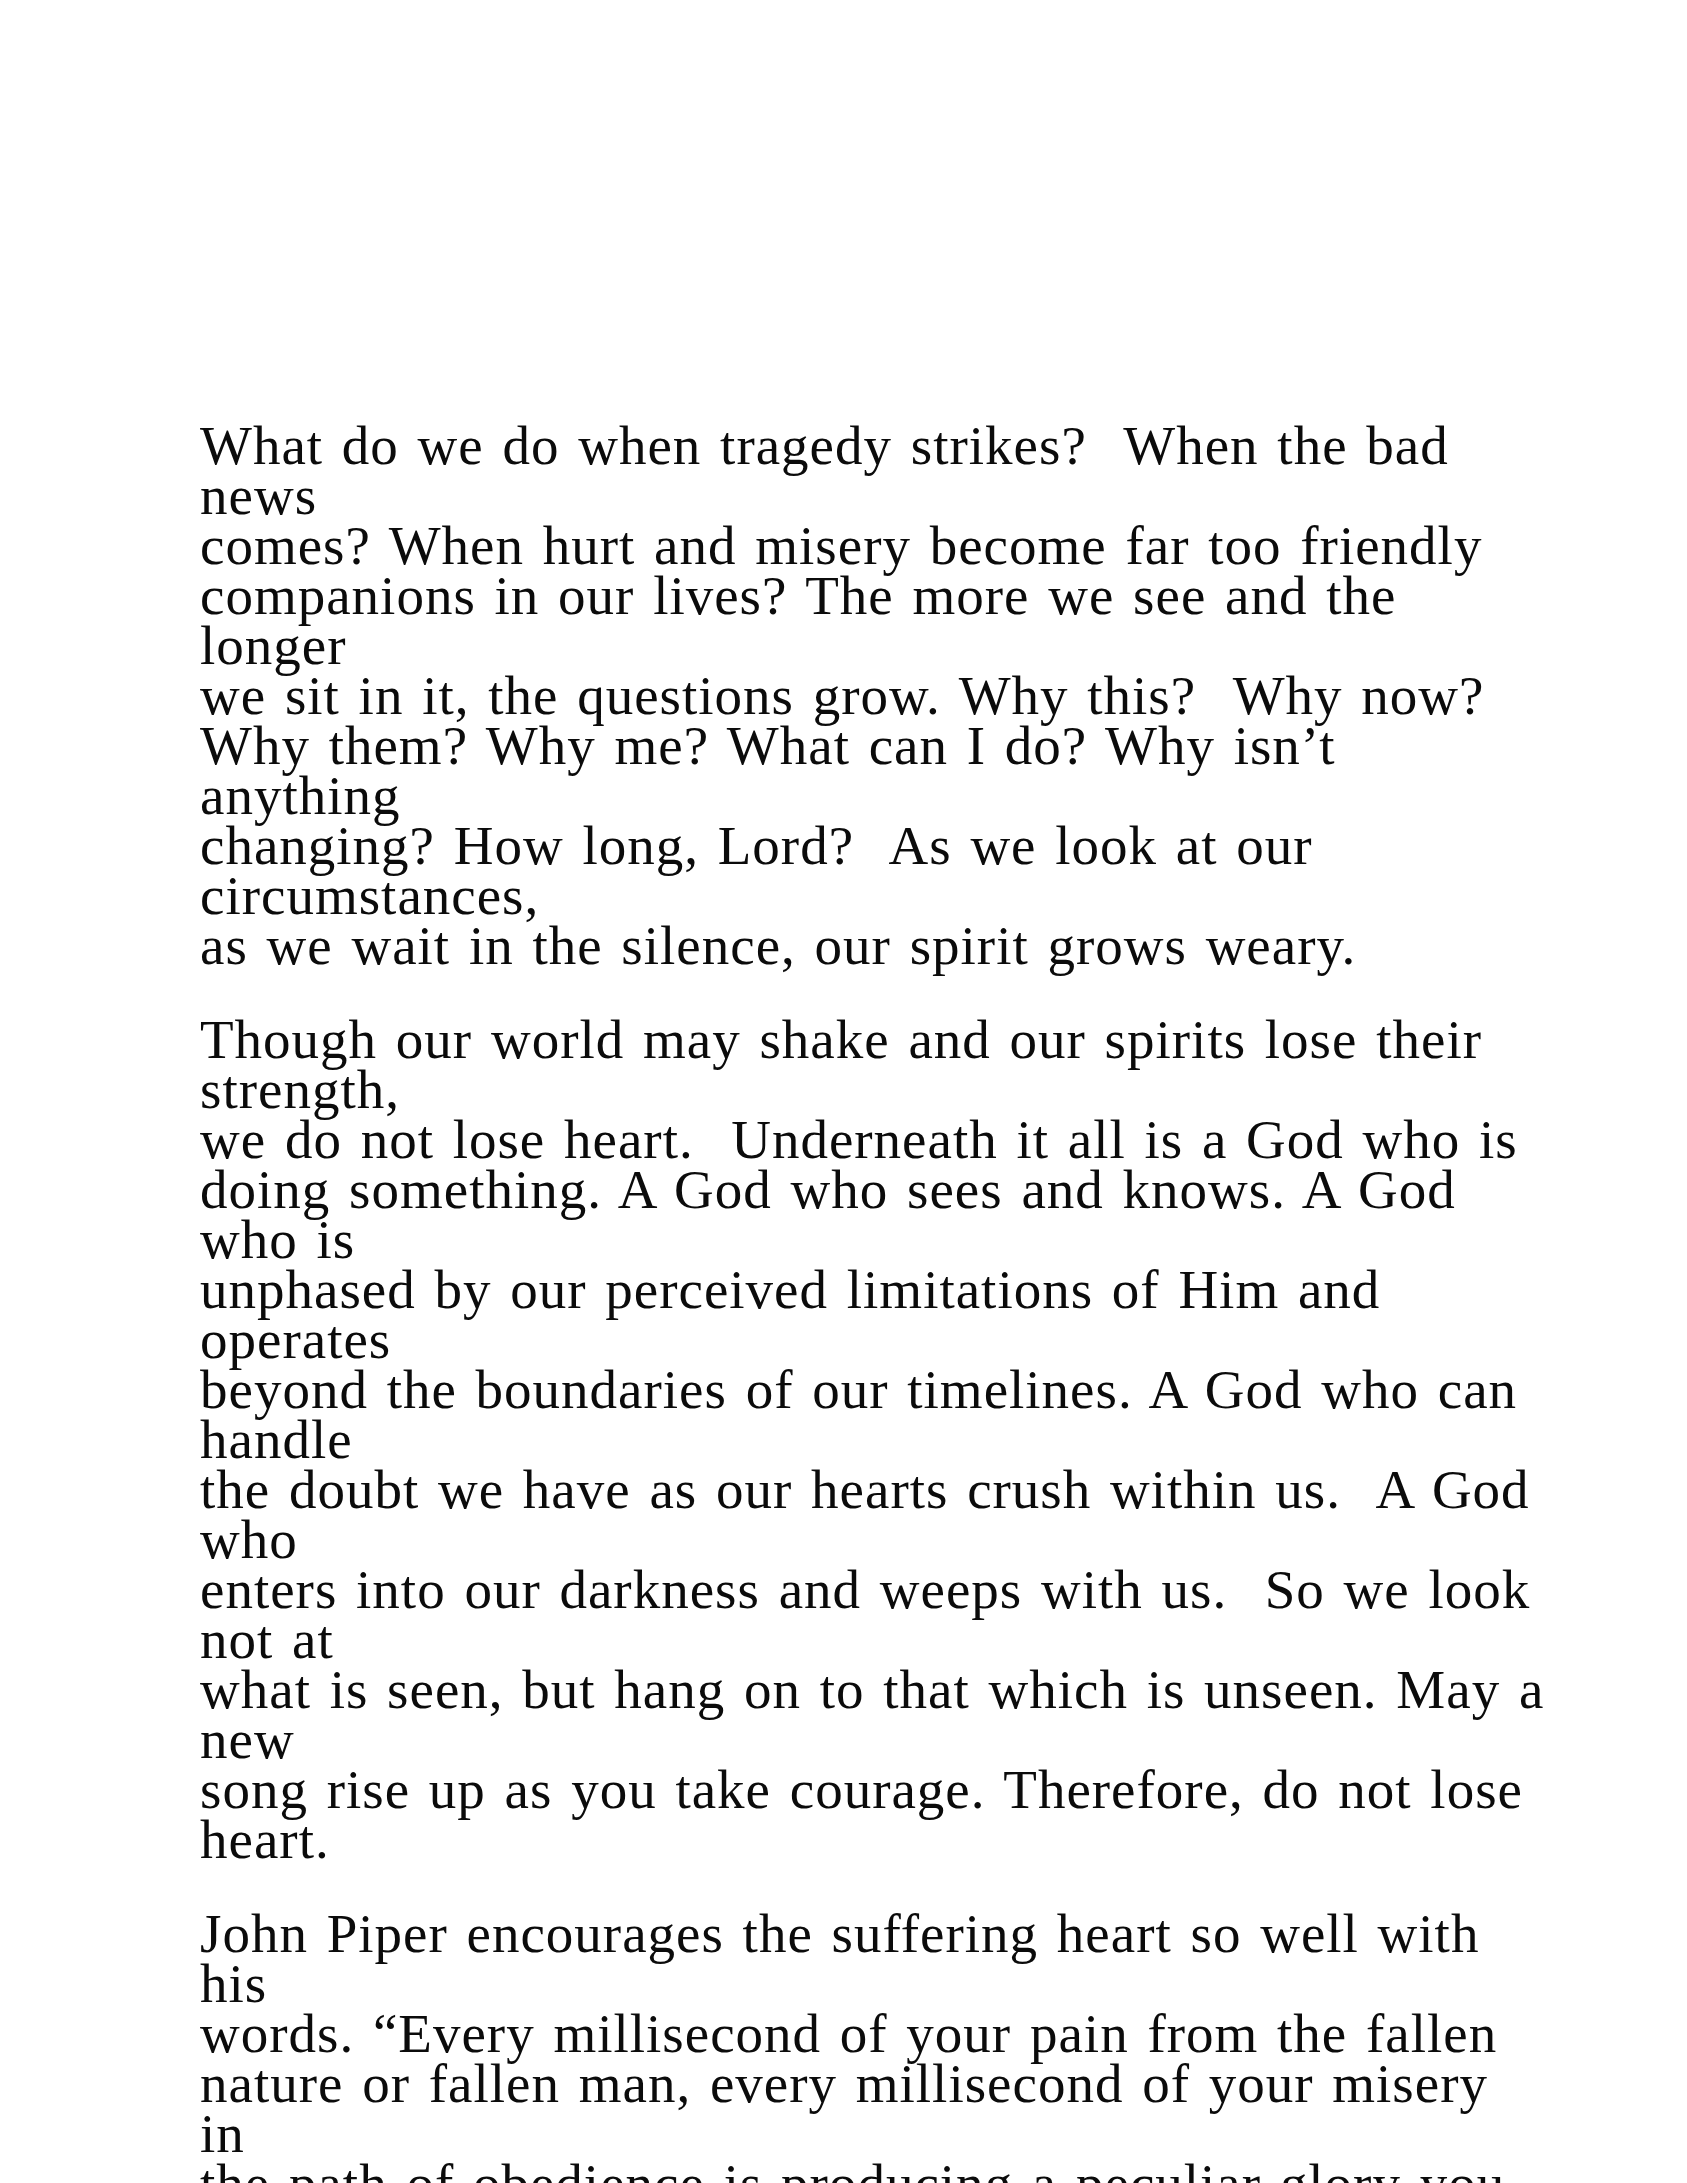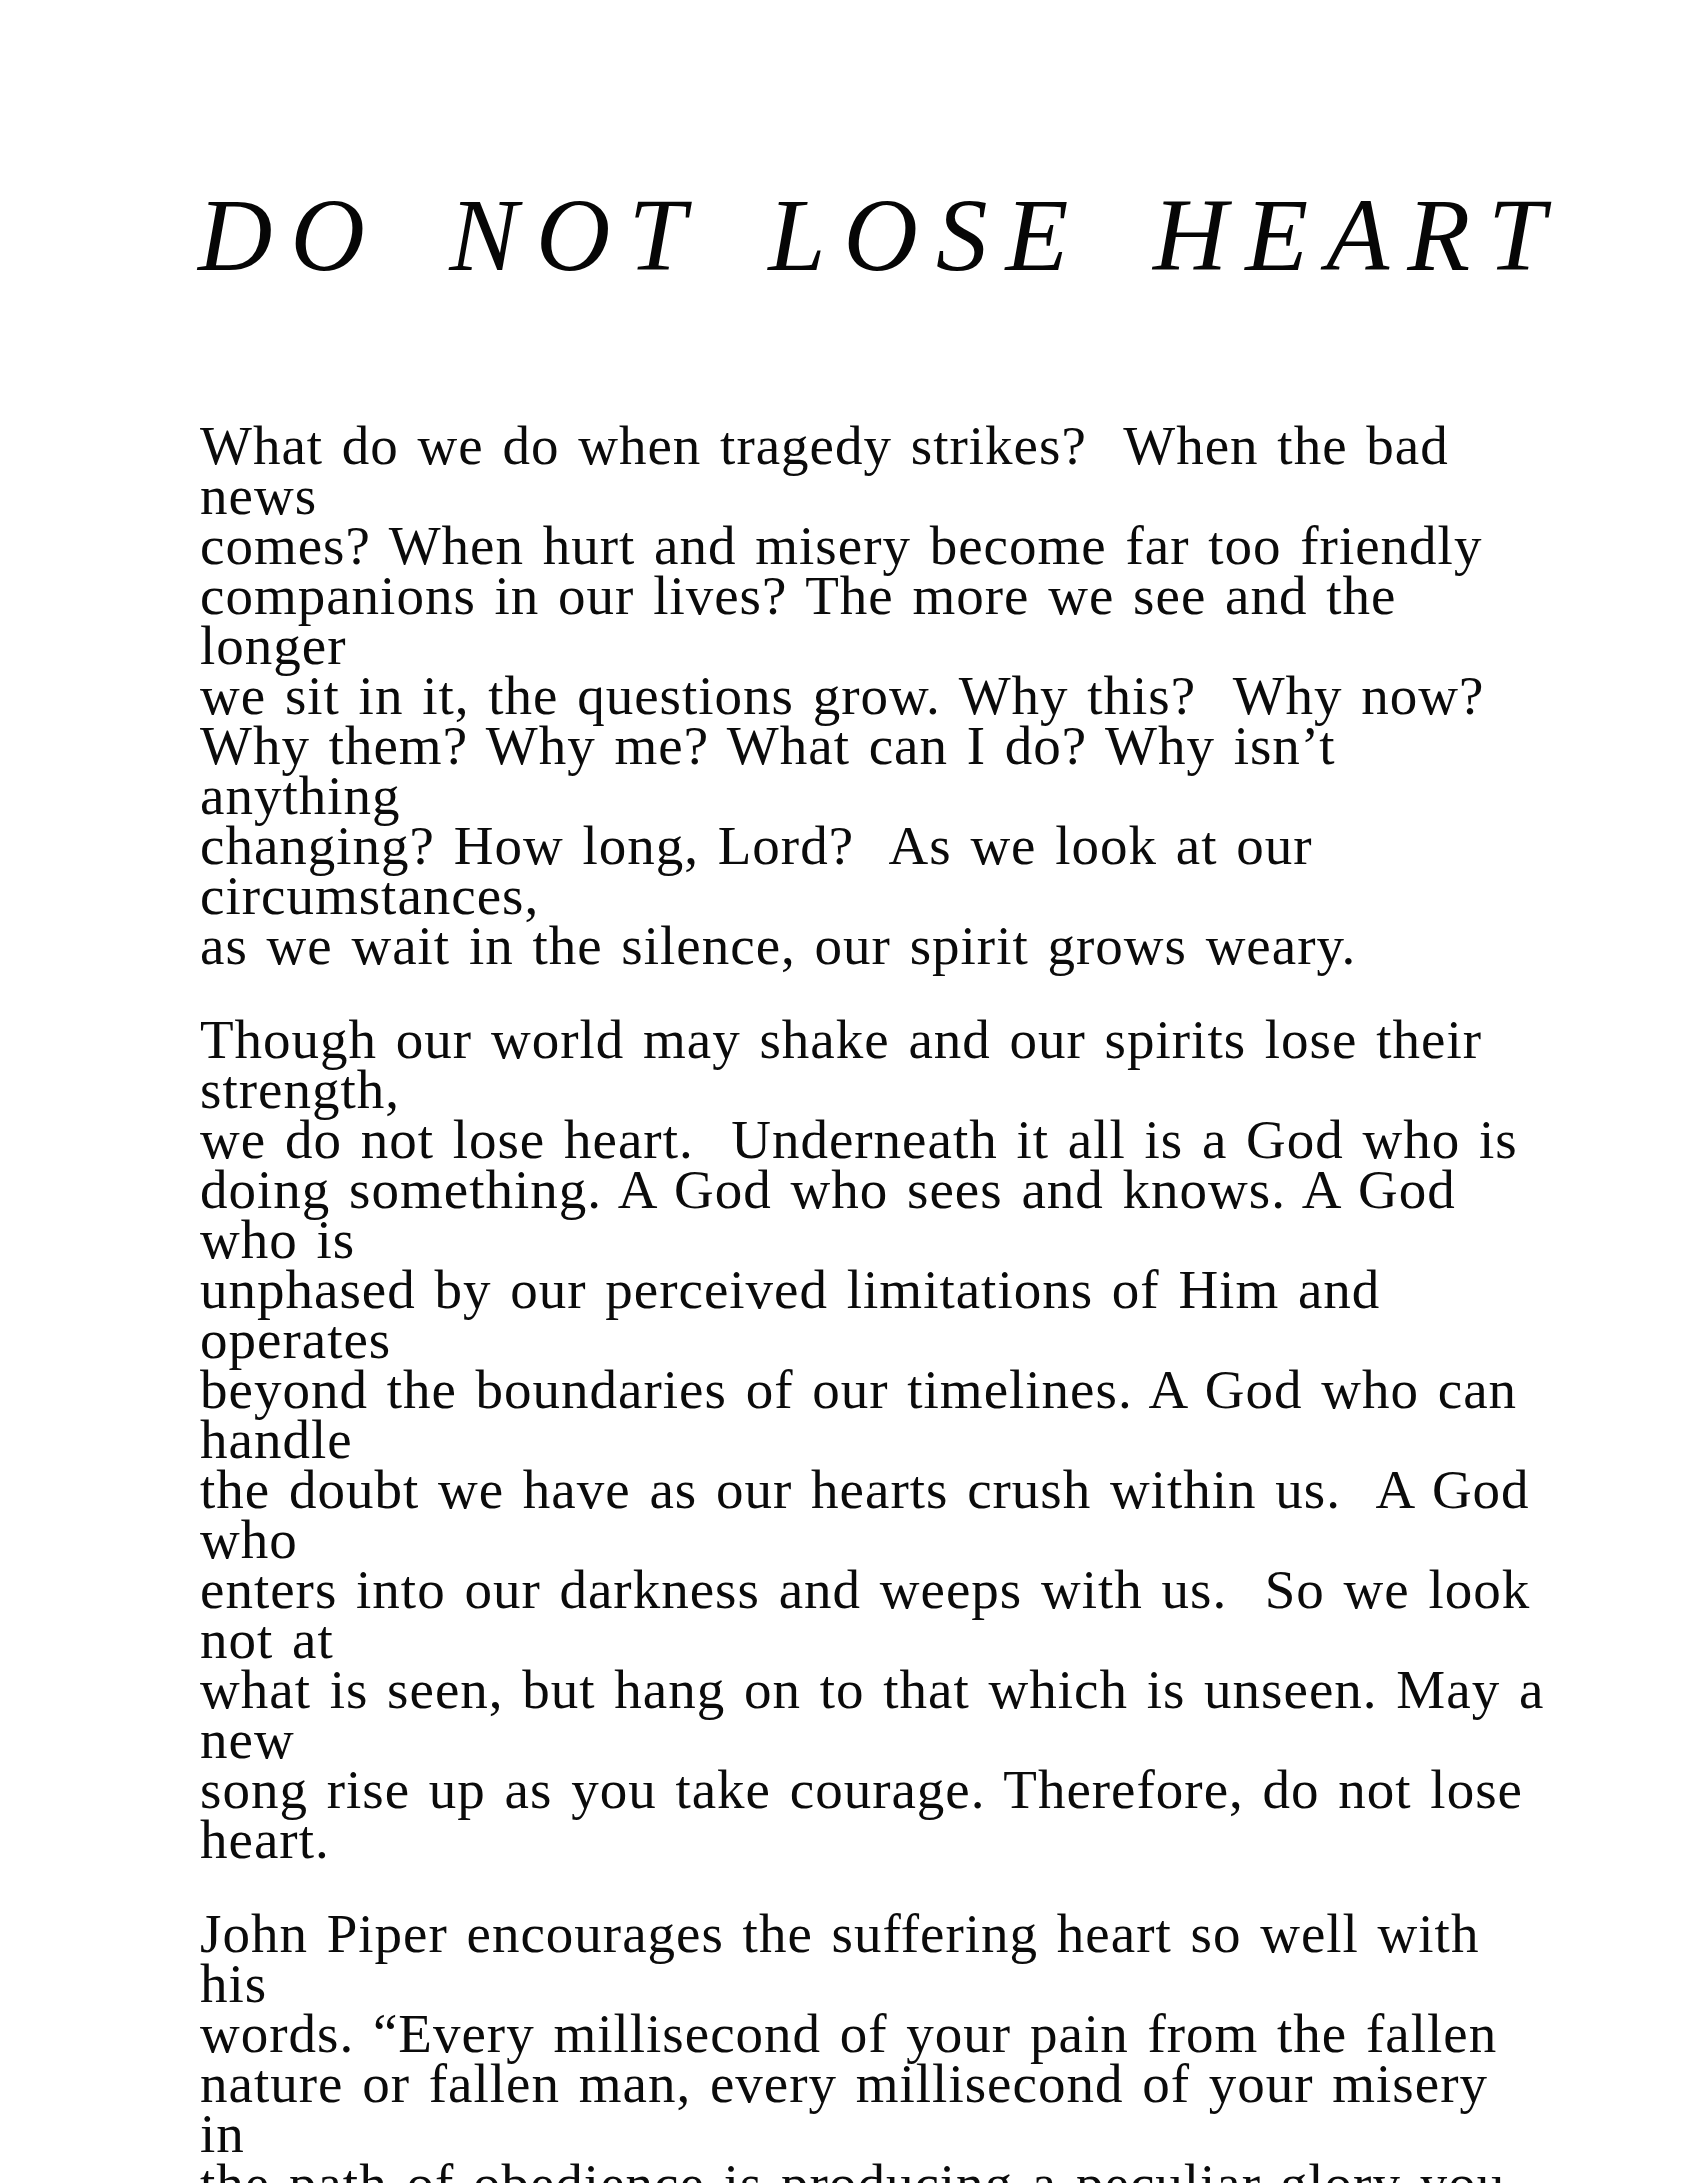--- a/index.html
+++ b/index.html
@@ -47,21 +47,20 @@
     white-space: pre-wrap;
   }
   .body-col p:last-child {
     margin-bottom: 0;
   }
 </style>
 </head>
 <body>
 
 <main class="page">
-  <h1 class="title">DO NOT LOSE HEART</h1>
 
   <section class="body-col">
     <p>What do we do when tragedy strikes?  When the bad news
 comes? When hurt and misery become far too friendly
 companions in our lives? The more we see and the longer
 we sit in it, the questions grow. Why this?  Why now?
 Why them? Why me? What can I do? Why isn’t anything
 changing? How long, Lord?  As we look at our circumstances,
 as we wait in the silence, our spirit grows weary.</p>
     <p>Though our world may shake and our spirits lose their strength,

